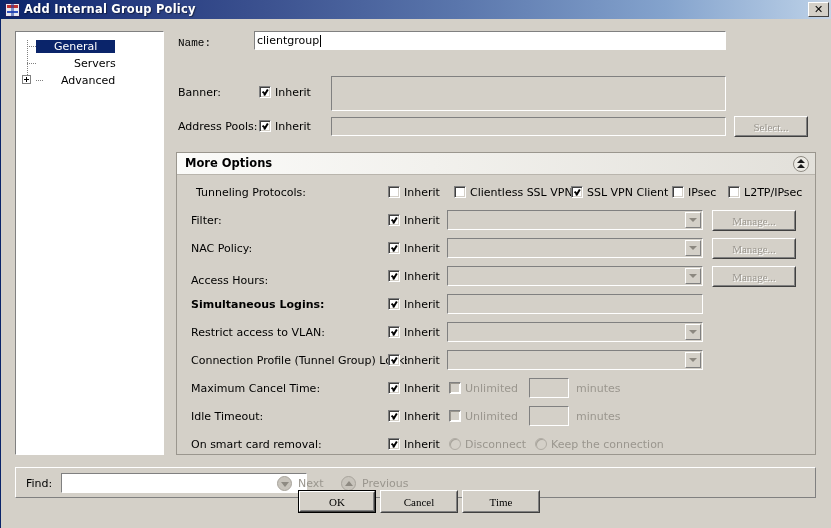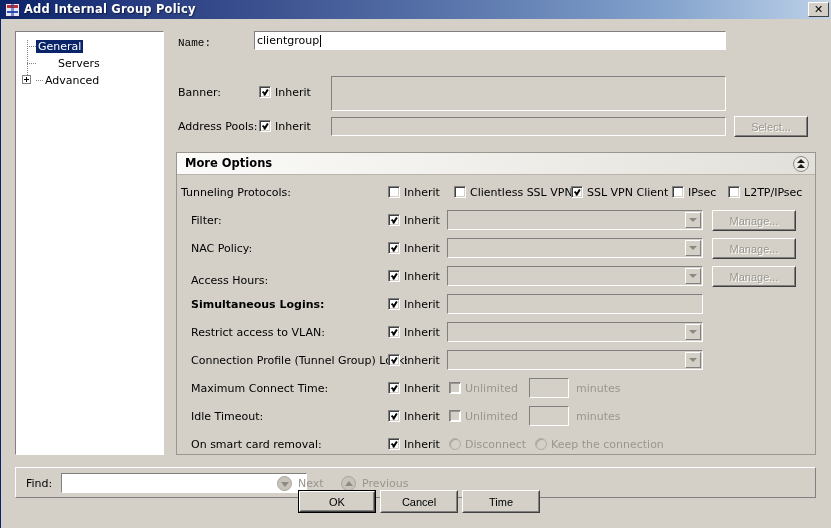--- a/index.html
+++ b/index.html
@@ -109,21 +109,21 @@
     overflow: hidden;
   }
   .tree-item {
     position: absolute;
     height: 15px;
     line-height: 15px;
     font-size: 11px;
     white-space: nowrap;
     cursor: default;
   }
-  .tree-label { padding: 0 2px; }
+  .tree-label { padding: 0 18px; }
   .tree-item.selected .tree-label {
     background: #0a246a;
     color: #ffffff;
   }
   .tree-guide {
     position: absolute;
     border-left: 1px dotted #808080;
   }
   .tree-tick {
     position: absolute;
@@ -218,21 +218,21 @@
     border-top: 4px solid #8c8880;
   }
 
   
   .btn {
     position: absolute;
     background: #d4d0c8;
     border: 1px solid;
     border-color: #ffffff #404040 #404040 #ffffff;
     box-sizing: border-box;
-    font-family: Liberation Sans, sans-serif;
+    font-family: Liberation Serif, serif;
     font-size: 11px;
     color: #000;
     text-align: center;
     cursor: pointer;
     overflow: hidden;
   }
   .btn .btn-in {
     position: absolute;
     left: 0; top: 0; right: 0; bottom: 0;
     border: 1px solid;
@@ -477,21 +477,21 @@
 
     <div class="group">
       <div class="group-header">
         <div class="group-title">More Options</div>
         <div class="collapse-btn">
           <span class="chev c1"></span>
             <span class="chev c2"></span>
         </div>
       </div>
 
-      <div class="lbl" style="left:4px; top:33px;text-align:right;">Tunneling Protocols:</div>
+      <div class="lbl" style="left:19px; top:33px;text-align:right;">Tunneling Protocols:</div>
       <div class="cb-wrap" style="left:211px; top:33px;">
         <span class="cbox"></span><span class="cb-label">Inherit</span>
       </div>
       <div class="cb-wrap" style="left:277px; top:33px;">
         <span class="cbox"></span><span class="cb-label">Clientless SSL VPN</span>
       </div>
       <div class="cb-wrap" style="left:394px; top:33px;">
         <span class="cbox"><span class="tick"></span></span><span class="cb-label">SSL VPN Client</span>
       </div>
       <div class="cb-wrap" style="left:495px; top:33px;">
@@ -559,21 +559,21 @@
       <div class="lbl" style="left:14px; top:201px;">Connection Profile (Tunnel Group) Lock:</div>
       <div class="cb-wrap" style="left:211px; top:201px;">
         <span class="cbox"><span class="tick"></span></span><span class="cb-label">Inherit</span>
       </div>
       <div class="combo" style="left:270px; top:197px; width:256px; height:20px;">
         <div class="arrow-btn">
             <span class="tri"></span>
           </div>
       </div>
 
-      <div class="lbl" style="left:14px; top:229px;">Maximum Connect Time:</div>
+      <div class="lbl" style="left:14px; top:229px;">Maximum Cancel Time:</div>
       <div class="cb-wrap" style="left:211px; top:229px;">
         <span class="cbox"><span class="tick"></span></span><span class="cb-label">Inherit</span>
       </div>
       <div class="cb-wrap" style="left:272px; top:229px;">
         <span class="cbox disabled"></span><span class="cb-label disabled">Unlimited</span>
       </div>
       <div class="dbox" style="left:352px; top:225px; width:40px; height:20px;"></div>
       <div class="lbl disabled" style="left:399px; top:229px;">minutes</div>
 
       <div class="lbl" style="left:14px; top:257px;">Idle Timeout:</div>

